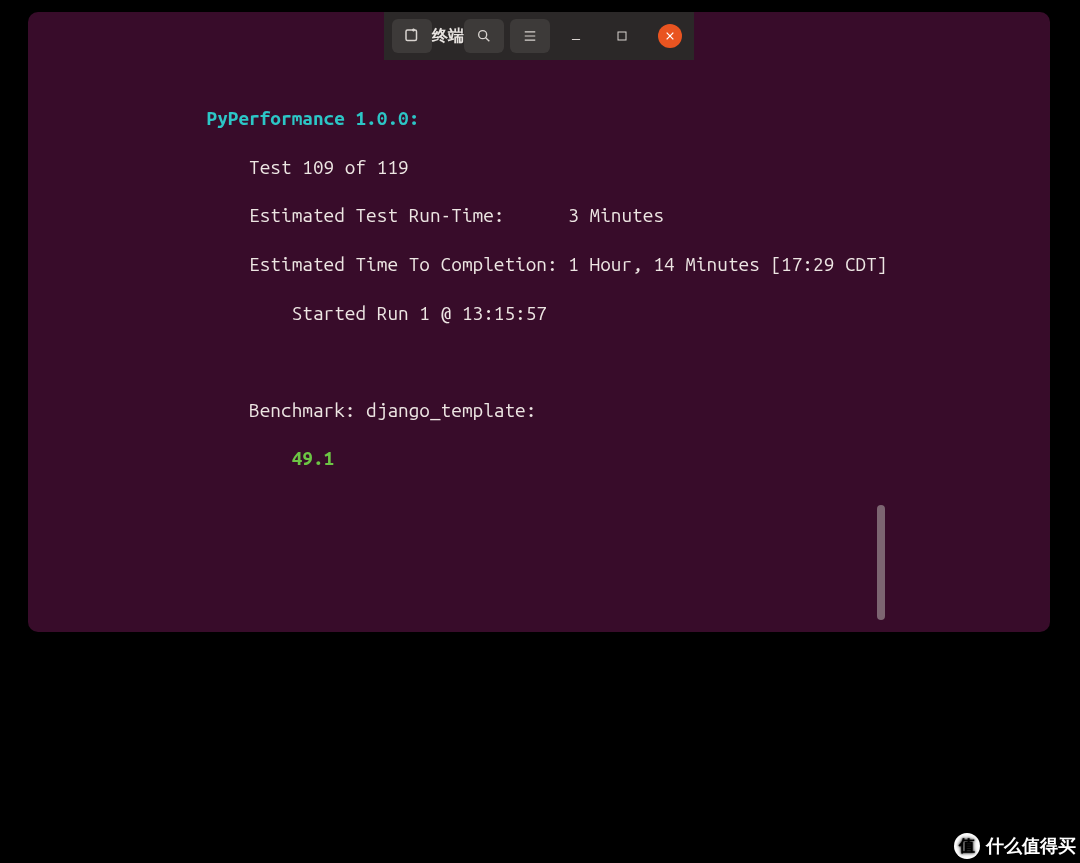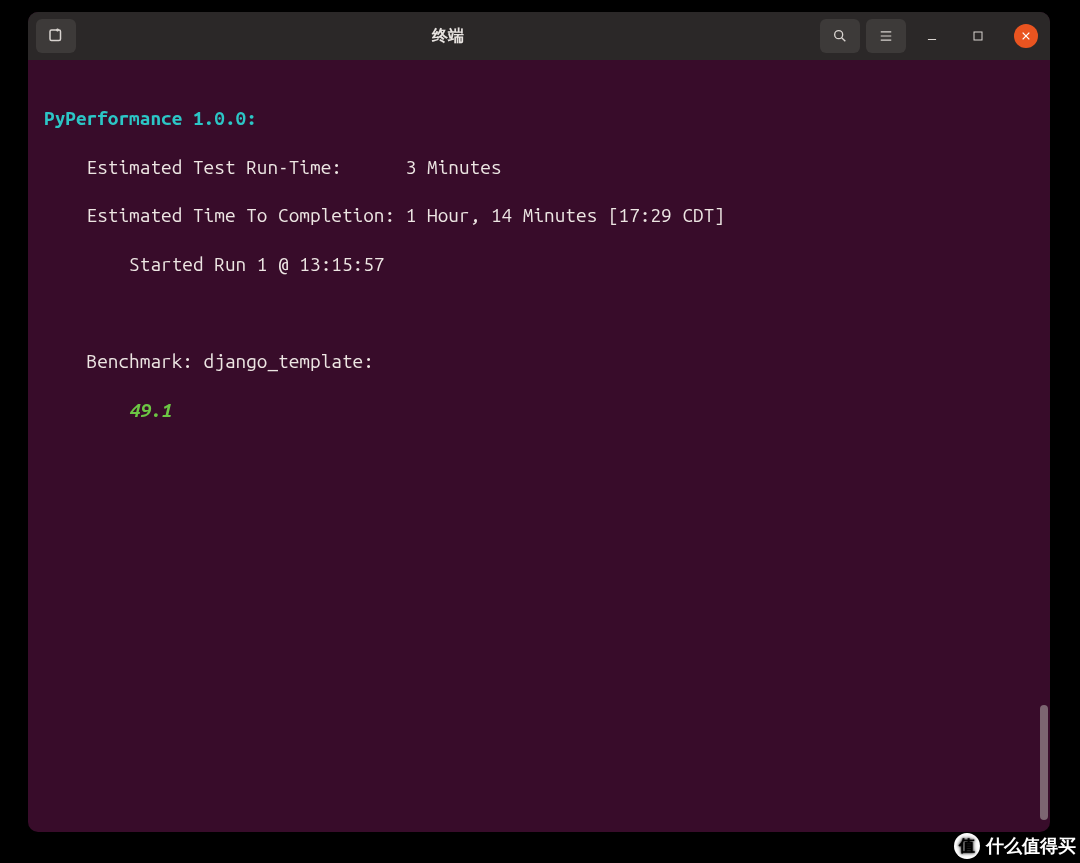--- a/index.html
+++ b/index.html
@@ -6,26 +6,26 @@
     margin: 0; padding: 0;
     width: 1080px; height: 863px;
     background: #000;
     font-family: sans-serif;
     overflow: hidden;
     position: relative;
   }
   .window {
     position: absolute;
     left: 28px; top: 12px;
-    width: 1022px; height: 820px;
+    width: 1022px; height: 620px;
     background: #380C2A;
     border-radius: 10px;
     box-shadow: 0 0 30px rgba(0,0,0,0.8);
     overflow: hidden;
-    display: flex; flex-direction: column;
+    display: flex; flex-direction: column; align-items: center;
   }
   .titlebar {
     height: 48px;
     background: #2B2828;
     display: flex;
     align-items: center;
     padding: 0 8px;
     flex-shrink: 0;
   }
   .tb-btn {
@@ -78,21 +78,21 @@
     line-height: 24.3px;
     color: #EDE6E3;
     white-space: pre;
     overflow: hidden;
     border-radius: 7px;
   }
   .ln { display: block; }
   .c-title   { color: #2CC6C6; font-weight: bold; }
   .c-sub     { color: #2CC6C6; font-weight: bold; }
   .c-red     { color: #E03C31; font-weight: bold; }
-  .c-green   { color: #6CC644; font-weight: bold; font-style: italic; }
+  .c-green   { color: #6CC644; font-weight: bold; }
 
   .scrollbar-track {
     position: absolute;
     right: 2px; top: 54px; bottom: 6px;
     width: 10px;
   }
   .scrollbar-thumb {
     position: absolute;
     right: 0; bottom: 6px;
     width: 8px; height: 115px;
@@ -160,20 +160,21 @@
         <svg width="10" height="10" viewBox="0 0 24 24" fill="none" stroke="#fff" stroke-width="3">
           <line x1="4" y1="4" x2="20" y2="20"></line>
             <line x1="20" y1="4" x2="4" y2="20"></line>
         </svg>
       </div>
     </div>
   </div>
 
   <div class="terminal">
 <span class="ln c-title">PyPerformance 1.0.0:</span>
+<span class="ln">    Test 109 of 119</span>
 <span class="ln">    Estimated Test Run-Time:      3 Minutes</span>
 <span class="ln">    Estimated Time To Completion: 1 Hour, 14 Minutes [17:29 CDT]</span>
 <span class="ln">        Started Run 1 @ 13:15:57</span>
 <span class="ln"> </span>
 <span class="ln">    Benchmark: django_template:</span>
 <span class="ln c-green">        49.1</span>
 <span class="ln"> </span>
 
 
 

